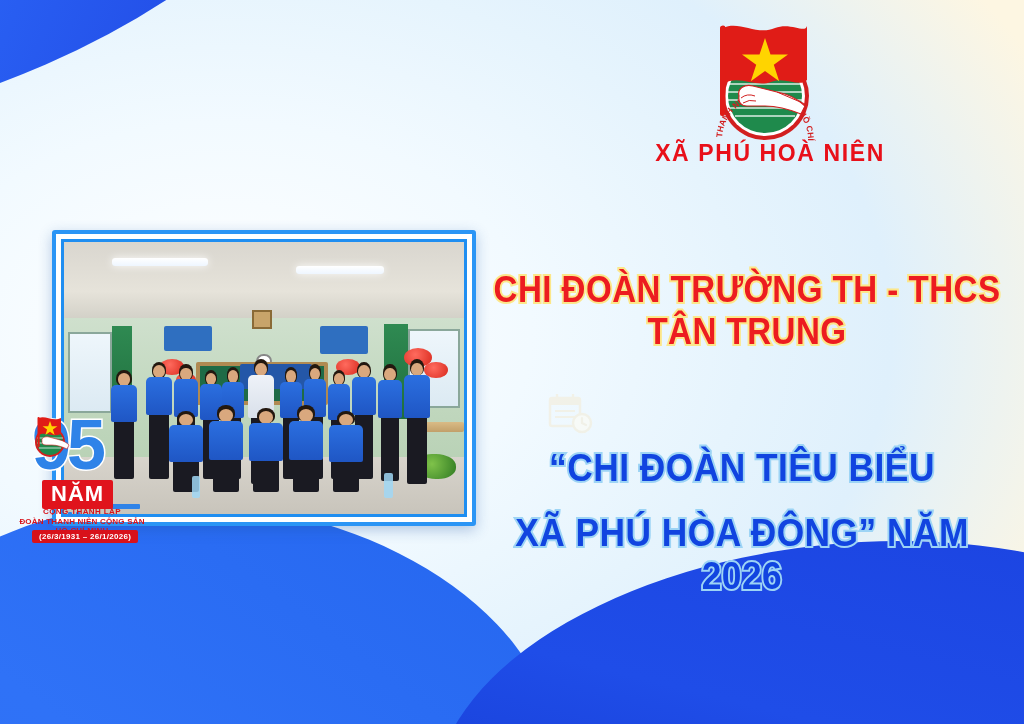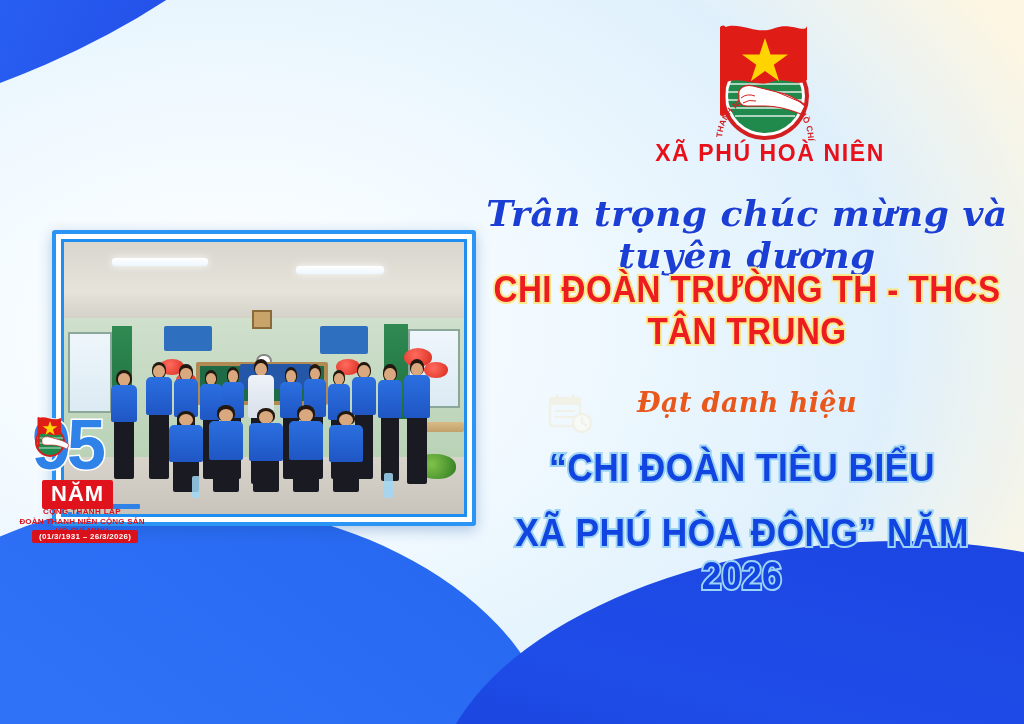--- a/index.html
+++ b/index.html
@@ -335,26 +335,24 @@
         <path d="M76 84 q6 -5 14 -2" stroke="#d21f1f" stroke-width="1" fill="none"></path>
         <path d="M78 89 q6 -4 13 -2" stroke="#d21f1f" stroke-width="1" fill="none"></path>
         <path d="M112 78 L140 90" stroke="#d21f1f" stroke-width="1" fill="none"></path>
       </g>
       <rect x="55" y="12" width="5" height="90" rx="2" fill="#e01c17"></rect>
     </svg>
   </div>
 
   <div id="org-title">XÃ PHÚ HOÀ NIÊN</div>
 
-  <div class="line-script-blue">Trân trọng chúc mừng và tuyên dương</div>
 
   <div class="line-red-1">CHI ĐOÀN TRƯỜNG TH - THCS</div>
   <div class="line-red-2">TÂN TRUNG</div>
 
-  <div class="line-script-orange">Đạt danh hiệu</div>
 
   <div class="line-blue-1">“CHI ĐOÀN TIÊU BIỂU</div>
   <div class="line-blue-2">XÃ PHÚ HÒA ĐÔNG” NĂM 2026</div>
 
   <div id="photo-frame">
     <div id="photo-frame-inner">
       <div id="photo">
         <div class="ph" id="ph-ceiling"></div>
         <div class="ph" id="ph-wall"></div>
         <div class="ph" id="ph-floor"></div>
@@ -514,16 +512,16 @@
         <path d="M11 4 C17 1, 25 8, 33 4 L33 20 C25 24, 17 17, 11 21 Z" fill="#e01c17"></path>
         <polygon points="22,7 23.8,12.3 29.4,12.3 24.9,15.6 26.6,21 22,17.7 17.4,21 19.1,15.6 14.6,12.3 20.2,12.3" fill="#ffd400"></polygon>
         <rect x="9.5" y="3" width="2.2" height="30" rx="1" fill="#e01c17"></rect>
         <path d="M14 27 C13 24, 17 22, 21 23 L32 26 C36 27, 39 29, 41 31 L39 35 C35 33, 29 31, 24 31 L18 31 C15 31, 13.5 29.5, 14 27 Z" fill="#ffffff" stroke="#d21f1f" stroke-width="0.6"></path>
       </svg>
     </div>
 
     <div id="badge-nam">NĂM</div>
     <div id="badge-line1">CỘNG THÀNH LẬP</div>
     <div id="badge-line2">ĐOÀN THANH NIÊN CỘNG SẢN HỒ CHÍ MINH</div>
-    <div id="badge-dates">(01/3/1931 – 26/3/2026)</div>
+    <div id="badge-dates">(26/3/1931 – 26/1/2026)</div>
   </div>
 
 </div>
 
 </body></html>

